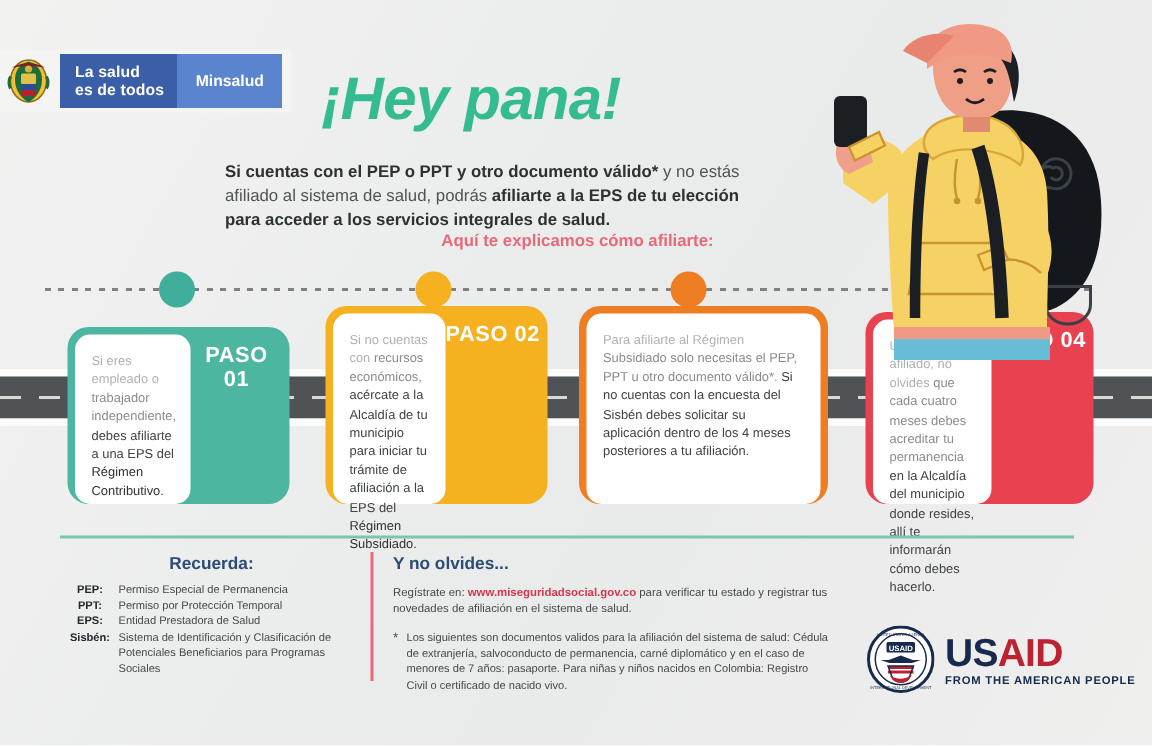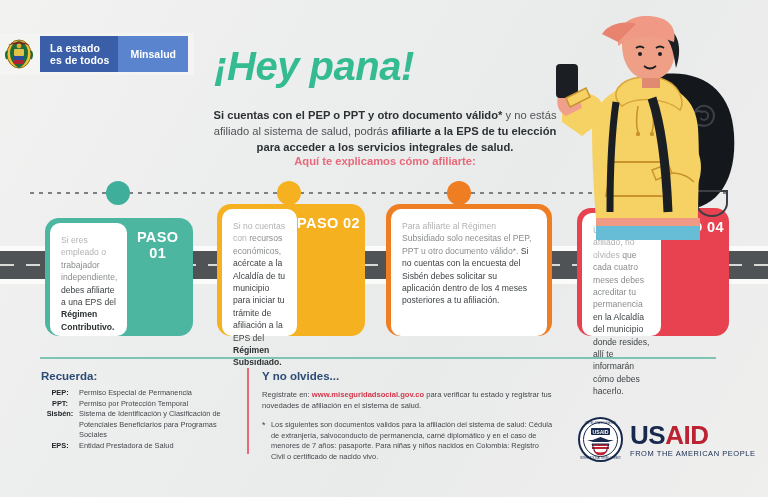--- a/index.html
+++ b/index.html
@@ -47,21 +47,20 @@
     position: absolute; left: 0; right: 0; top: 44px;
     text-align: center;
     color: #35bb92;
     font-size: 40px; font-weight: 800;
     font-style: italic;
     letter-spacing: -0.5px;
     padding-right: 140px;
   }
   #subtitle {
     position: absolute; left: 150px; width: 470px; top: 107px;
-    text-align: center;
     color: #4f5355;
     font-size: 11.2px; line-height: 16px;
   }
   #subtitle b { color: #2c3133; font-weight: 700; }
   #cta {
     position: absolute; left: 150px; width: 470px; top: 155px;
     text-align: center;
     color: #e8697a; font-size: 11.2px; font-weight: 700;
   }
 
@@ -106,21 +105,21 @@
   }
   .card-body {
     background: #ffffff;
     border-radius: 10px;
     padding: 11px 10px 11px 11px;
     font-size: 8.6px;
     line-height: 12.4px;
     color: #3e4346;
     flex: 1;
   }
-  .card-body b { font-weight: 700; color: #2c3133; }
+  .card-body b { font-weight: 400; color: #2c3133; }
   .card-body .fade1 { opacity: .42; }
   .card-body .fade2 { opacity: .62; }
   .card-label {
     text-align: center;
     color: #ffffff;
     font-size: 14.5px;
     font-weight: 600;
     letter-spacing: .4px;
     padding: 6px 0 9px 0;
   }
@@ -131,21 +130,21 @@
     height: 2px; background: #7dc4b4;
   }
   #vdivider {
     position: absolute; left: 247px; top: 368px;
     width: 1.5px; height: 86px; background: #e8697a;
   }
   .bottom-heading {
     font-size: 11.5px; font-weight: 700; color: #2c4b75;
   }
   #recuerda { position: absolute; left: 41px; top: 370px; width: 200px; }
-  #recuerda .rec-head { color: #2c4b75; }
+  #recuerda .rec-head { color: #2c4b75; text-align: center; }
   .rec-row { display: flex; font-size: 7.4px; line-height: 10.5px; color: #44484b; }
   .rec-term { width: 38px; font-weight: 700; color: #22262a; flex: none; text-align: center; }
   .rec-def { flex: 1; }
   #recuerda-list { margin-top: 6px; }
 
   #olvides { position: absolute; left: 262px; top: 370px; width: 290px; }
   #olvides .olv-head { color: #2c4b75; }
   #olvides .olv-p {
     margin-top: 7px;
     font-size: 7.6px; line-height: 11px; color: #44484b;
@@ -157,21 +156,21 @@
     display: flex;
   }
   #olvides .olv-note .star { width: 9px; flex: none; font-size: 9px; }
 
   
   #usaid { position: absolute; left: 578px; top: 417px; display: flex; align-items: center; }
   #usaid-seal { width: 45px; height: 45px; flex: none; margin-right: 7px; }
   #usaid-word { line-height: 1; }
   #usaid-word .us { font-size: 26px; font-weight: 800; color: #17294d; letter-spacing: -.5px; }
   #usaid-word .aid { font-size: 26px; font-weight: 800; color: #bb2232; letter-spacing: -.5px; }
-  #usaid-tag { font-size: 7.5px; color: #17294d; letter-spacing: .55px; margin-top: 2px; }
+  #usaid-tag { font-size: 7.5px; color: #17294d; letter-spacing: .55px; margin-top: 2px; font-weight: bold; }
 
   
   #person { position: absolute; left: 556px; top: 12px; width: 212px; height: 232px; }
 </style>
 </head>
 <body>
 
 <div id="page">
 
   <div id="header-logo">
@@ -183,21 +182,21 @@
         <rect x="10" y="19" width="10" height="4" fill="#2a4d9b"></rect>
         <rect x="10" y="23" width="10" height="4" fill="#b42230"></rect>
         <path d="M4 8 Q15 2 26 8 Q15 6 4 8 Z" fill="#7a1f2a"></path>
         <circle cx="15" cy="9" r="2.4" fill="#d9b13a"></circle>
         <path d="M3 14 Q1 18 3 22" stroke="#1f6b3a" stroke-width="2" fill="none"></path>
         <path d="M27 14 Q29 18 27 22" stroke="#1f6b3a" stroke-width="2" fill="none"></path>
       </svg>
     </div>
     <div class="logo-block">
       <div class="logo-left">
-        <span>La estado</span>
+        <span>La salud</span>
         <span>es de todos</span>
       </div>
       <div class="logo-right">Minsalud</div>
     </div>
   </div>
 
   <div id="title">¡Hey pana!</div>
 
   <div id="subtitle">
     <b>Si cuentas con el PEP o PPT y otro documento válido*</b><span> y no estás</span><br>
@@ -320,26 +319,26 @@
     <div id="recuerda-list">
       <div class="rec-row">
         <span class="rec-term">PEP:</span>
         <span class="rec-def">Permiso Especial de Permanencia</span>
       </div>
       <div class="rec-row">
         <span class="rec-term">PPT:</span>
         <span class="rec-def">Permiso por Protección Temporal</span>
       </div>
       <div class="rec-row">
+        <span class="rec-term">EPS:</span>
+        <span class="rec-def">Entidad Prestadora de Salud</span>
+      </div>
+      <div class="rec-row">
         <span class="rec-term">Sisbén:</span>
         <span class="rec-def">Sistema de Identificación y Clasificación de Potenciales Beneficiarios para Programas Sociales</span>
-      </div>
-      <div class="rec-row">
-        <span class="rec-term">EPS:</span>
-        <span class="rec-def">Entidad Prestadora de Salud</span>
       </div>
     </div>
   </div>
 
   <div id="olvides">
     <div class="bottom-heading olv-head">Y no olvides...</div>
     <div class="olv-p">
       <span>Regístrate en: </span><span class="url">www.miseguridadsocial.gov.co</span><span> para verificar tu estado y registrar tus novedades de afiliación en el sistema de salud.</span>
     </div>
     <div class="olv-note">

